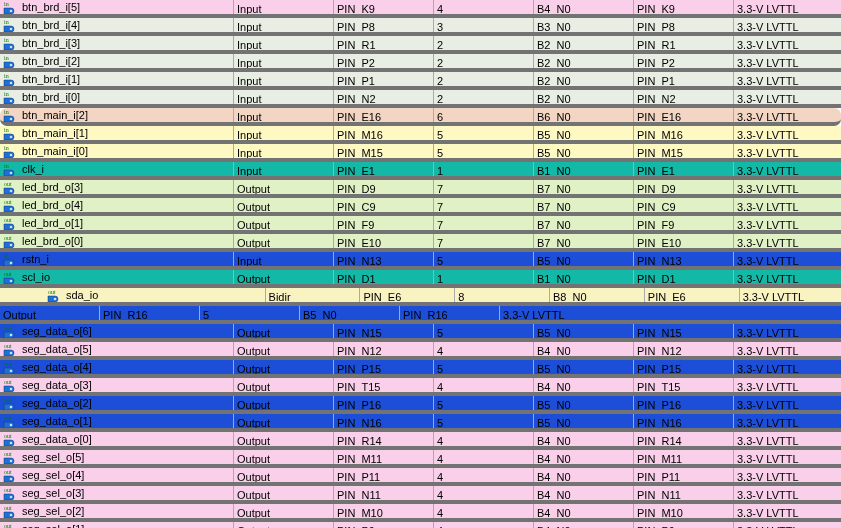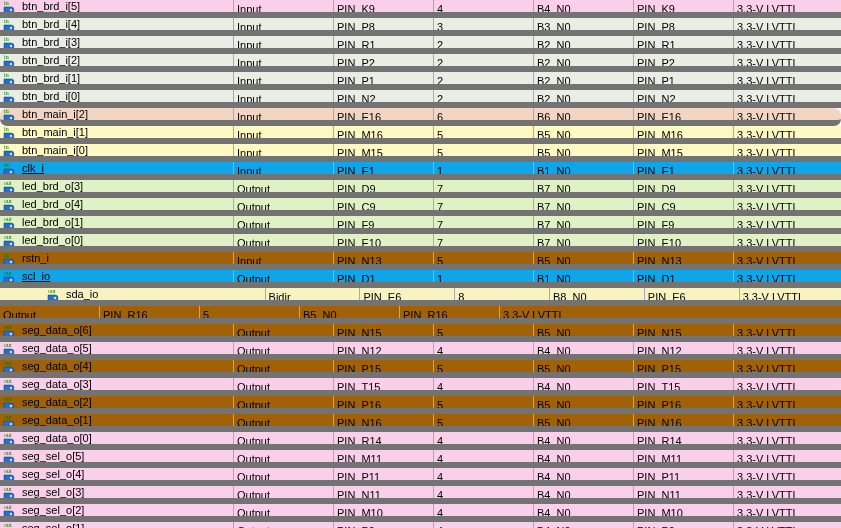--- a/index.html
+++ b/index.html
@@ -3,39 +3,39 @@
 <meta charset="utf-8">
 <style>
   * { margin: 0; padding: 0; box-sizing: border-box; }
   body {
     font-family: Tahoma, Verdana, sans-serif;
     font-size: 11px;
     width: 841px;
     background: #fff;
   }
   .table { width: 100%; border-collapse: collapse; }
-  .row { display: flex; height: 18px; line-height: 18px; border-bottom: 6px solid #737373; }
+  .row { display: flex; height: 18px; line-height: 18px; border-bottom: 4px solid #737373; }
   .cell { border-right: 1px solid #aaa; overflow: hidden; white-space: nowrap; padding-left: 3px; }
   .c0 { width: 234px; display: flex; align-items: center; }
   .c1 { width: 100px; }
   .c2 { width: 100px; }
   .c3 { width: 100px; }
   .c4 { width: 100px; }
   .c5 { width: 100px; }
   .c6 { width: 107px; border-right: none; }
   .icon { width: 16px; height: 14px; margin-right: 3px; display: inline-flex; align-items: center; justify-content: center; flex-shrink: 0; }
   .icon svg { display: block; }
   
   .bg-pink   { background: #f9cfe9; }
   .bg-grey   { background: #e9eee4; }
   .bg-tan    { background: #fef9c3; }
   .bg-peach  { background: #f2d5c2; border-radius: 7px; }
-  .bg-cyan   { background: #0ea5e9; text-decoration: underline; }
+  .bg-cyan   { background: #14b8a6; }
   .bg-green  { background: #e1f1c6; }
-  .bg-olive  { background: #a16207; }
+  .bg-olive  { background: #1d4ed8; }
   .bg-yellow { background: #f9f2c1; padding-left: 44px; }
 </style>
 </head>
 <body>
 
 <div class="table" id="table">
     <div class="row bg-pink">
       <div class="cell c0">
         <span class="icon">
           <svg width="16" height="14" viewBox="0 0 16 14">

